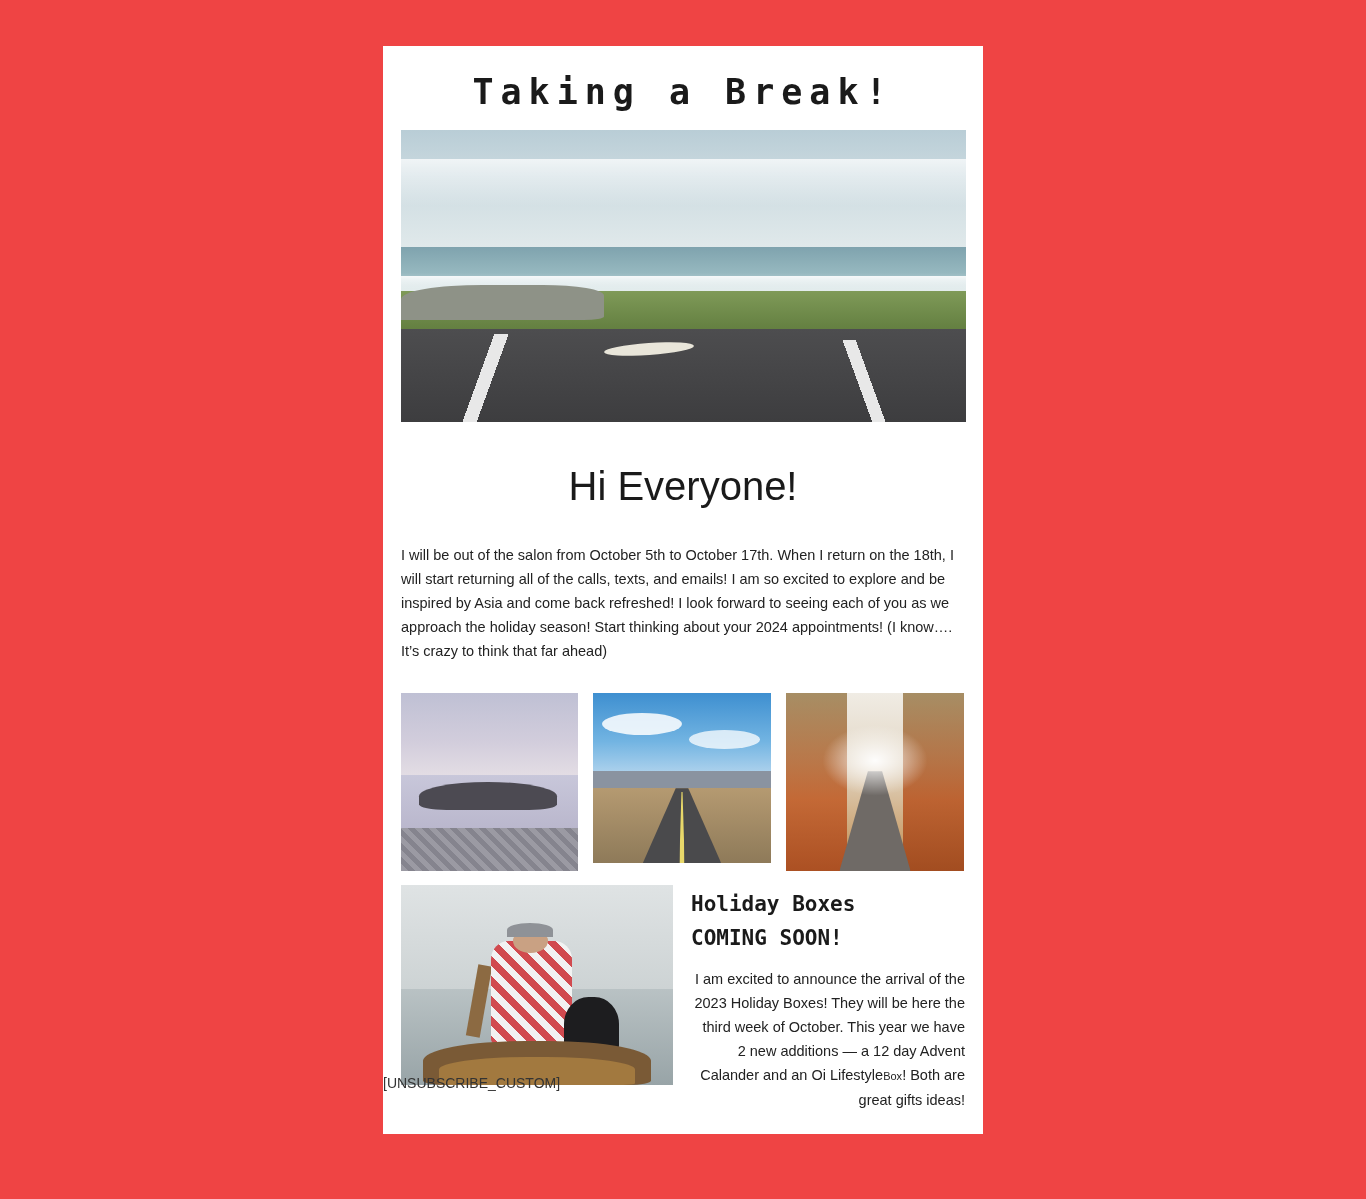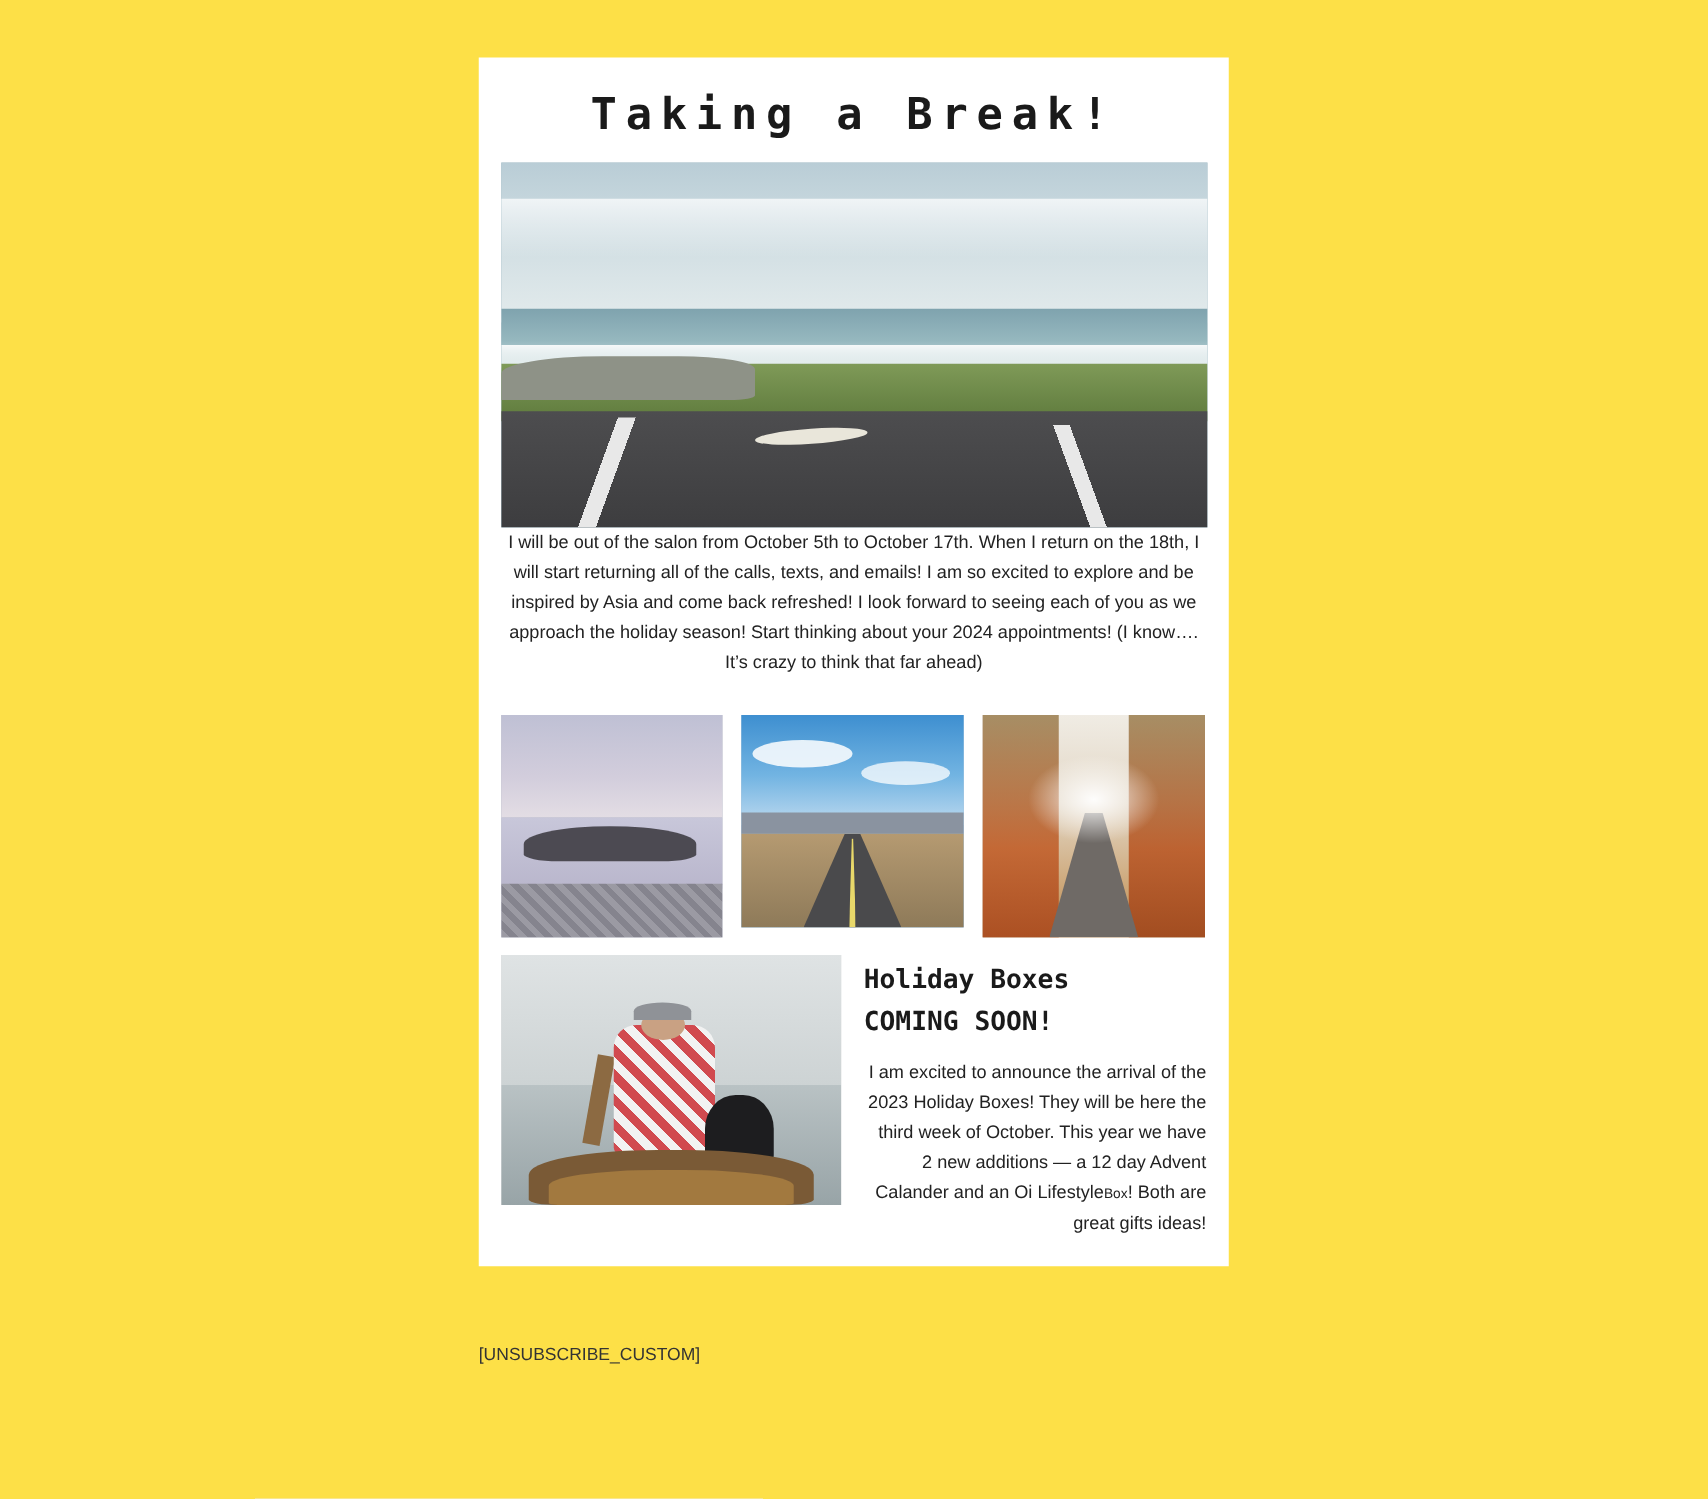--- a/index.html
+++ b/index.html
@@ -8,21 +8,21 @@
     padding: 0;
     width: 1366px;
     height: 1199px;
     background: #f2f2f2;
     font-family: "Liberation Sans", sans-serif;
   }
   .page {
     position: relative;
     width: 1366px;
     height: 1199px;
-    background: #fde047;
+    background: #ef4444;
   }
   .email {
     position: absolute;
     left: 383px;
     top: 46px;
     width: 600px;
     background: #ffffff;
     padding: 0;
   }
   .title-bar {
@@ -149,21 +149,21 @@
     font-family: "Liberation Sans", sans-serif;
     font-weight: normal;
     margin: 0;
   }
   .body-copy {
     padding: 0 18px 0 18px;
     font-size: 14.5px;
     line-height: 24px;
     color: #222;
   }
-  .body-copy p { margin: 0; text-align: center; }
+  .body-copy p { margin: 0; }
   .gallery {
     display: flex;
     gap: 15px;
     padding: 30px 18px 0 18px;
     align-items: flex-start;
   }
   .gallery .cell { position: relative; overflow: hidden; }
   .cell-1 { width: 177px; height: 178px; background: #b6b8c6; }
   .cell-2 { width: 178px; height: 170px; background: #8fb7d6; }
   .cell-3 { width: 178px; height: 178px; background: #d6c6bb; }
@@ -283,20 +283,21 @@
       <div class="sea"></div>
       <div class="surf"></div>
       <div class="grass"></div>
       <div class="rocks"></div>
       <div class="road"></div>
       <div class="road-line-l"></div>
       <div class="road-line-r"></div>
       <div class="surfboard"></div>
     </div>
 
+    <h2 class="greeting">Hi Everyone!</h2>
 
     <div class="body-copy">
       <p>I will be out of the salon from October 5th to October 17th.  When I return on the 18th, I will start returning all of the calls, texts, and emails!  I am so excited to explore and be inspired by Asia and come back refreshed!  I look forward to seeing each of you as we approach the holiday season!  Start thinking about your 2024 appointments!  (I know….  It’s crazy to think that far ahead)</p>
     </div>
 
     <div class="gallery">
       <div class="cell cell-1">
         <div class="p1-sky"></div>
         <div class="p1-water"></div>
         <div class="p1-rock"></div>

